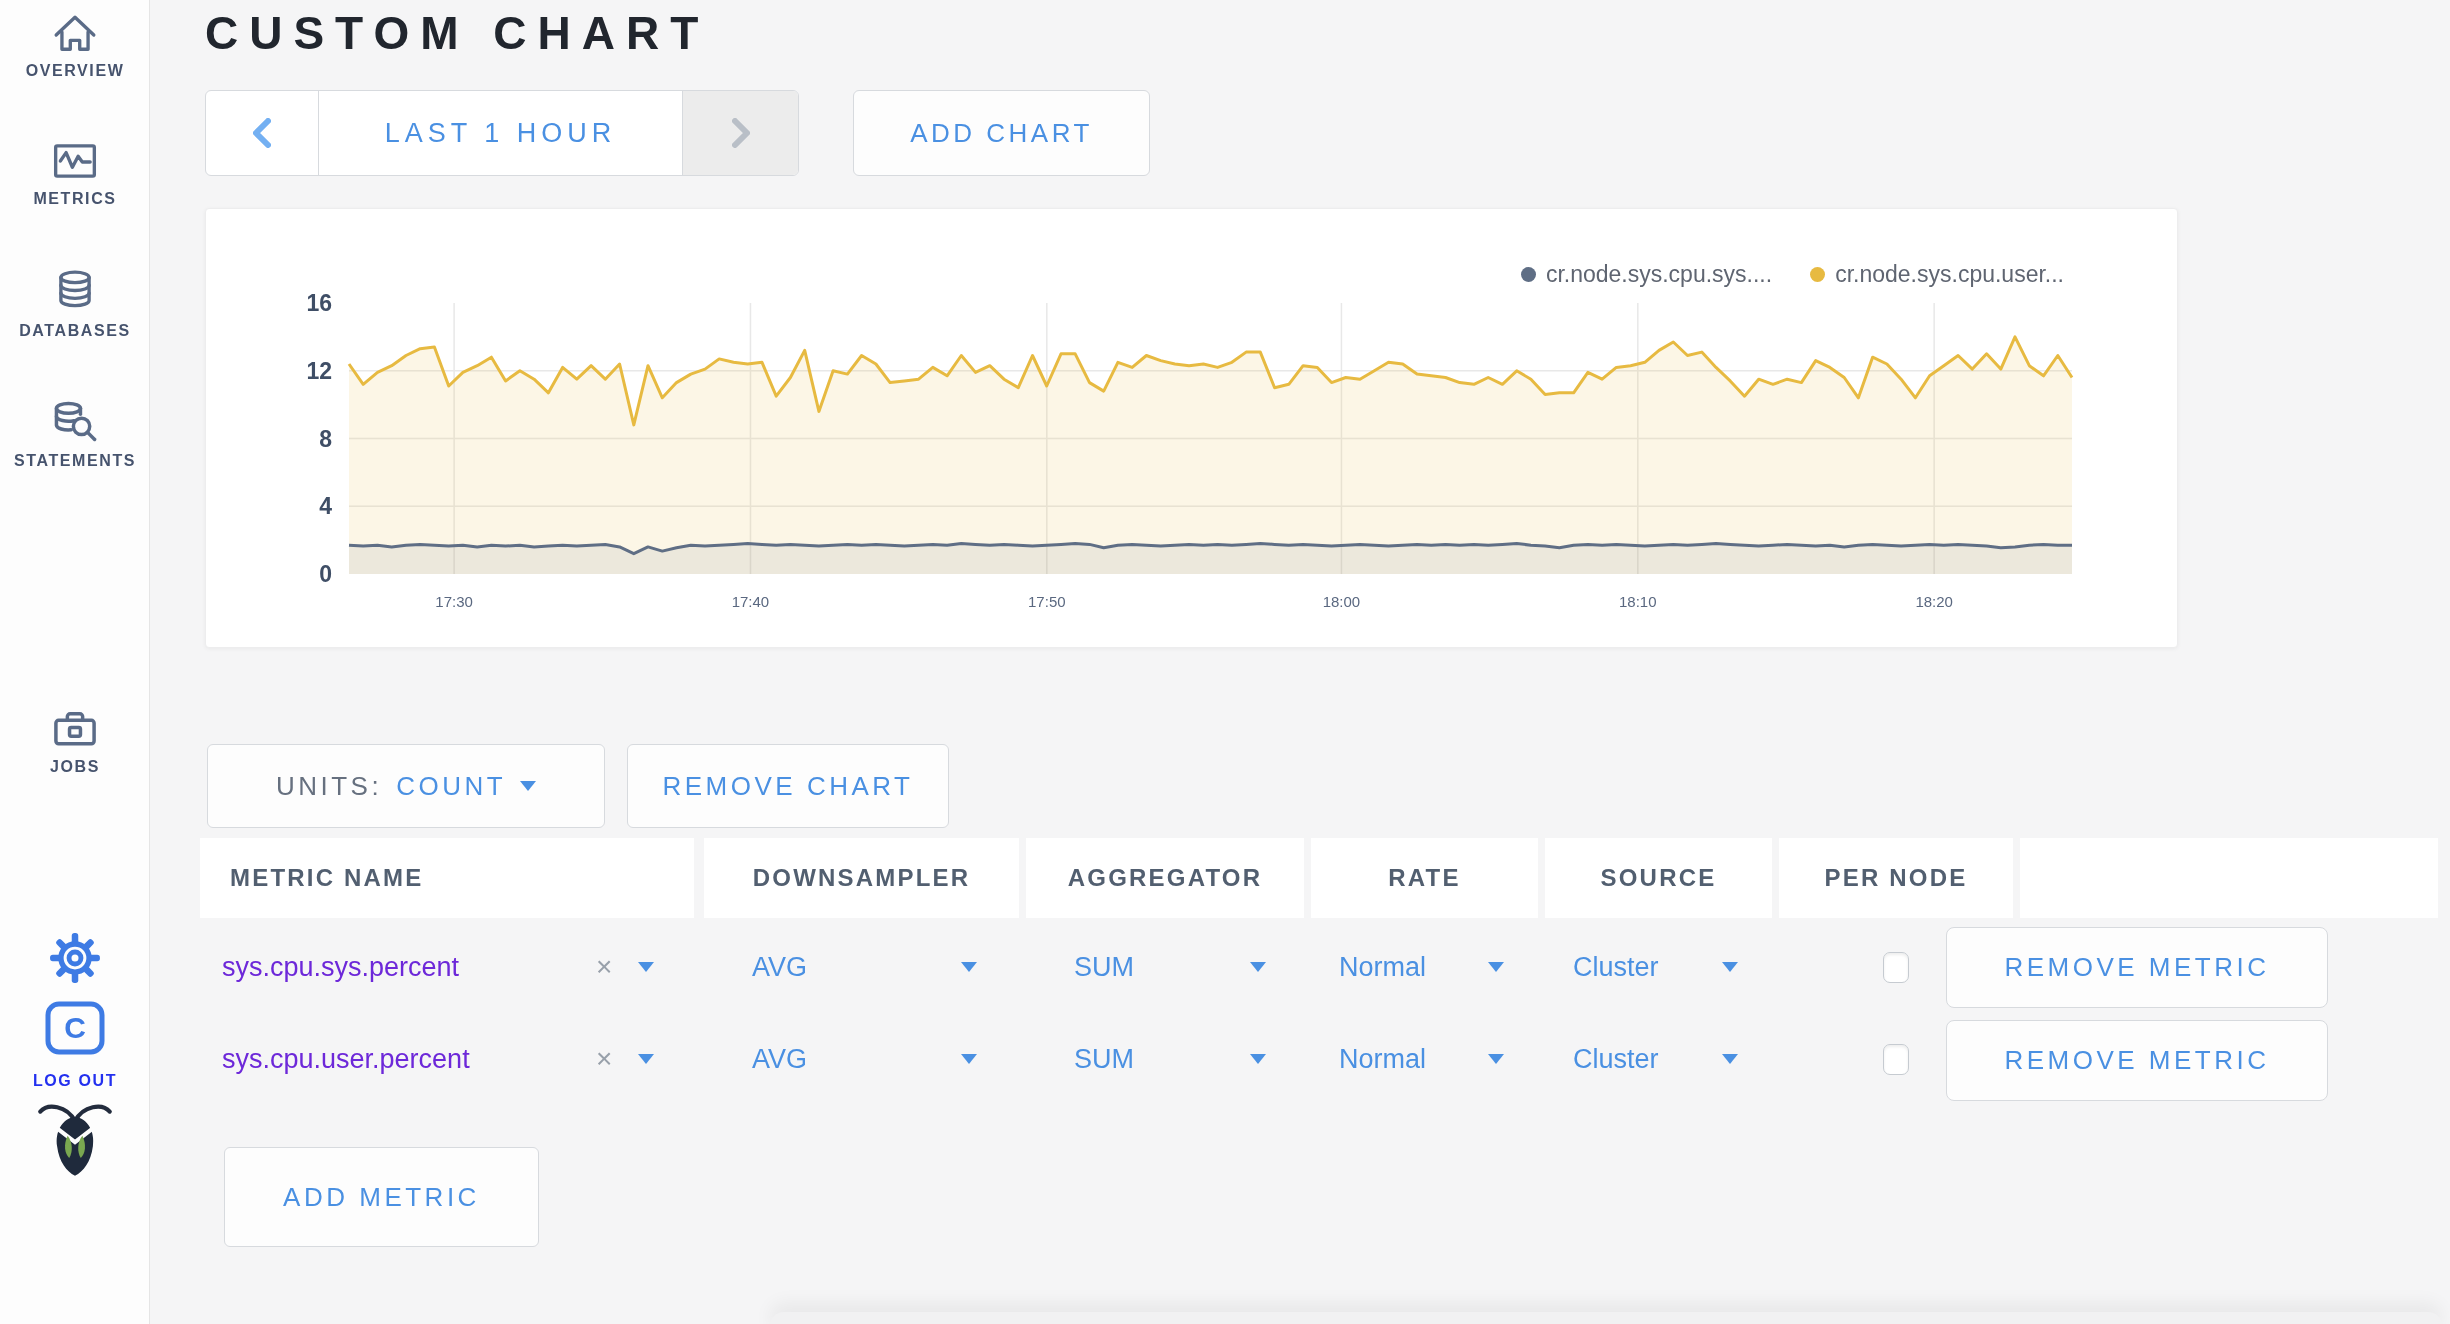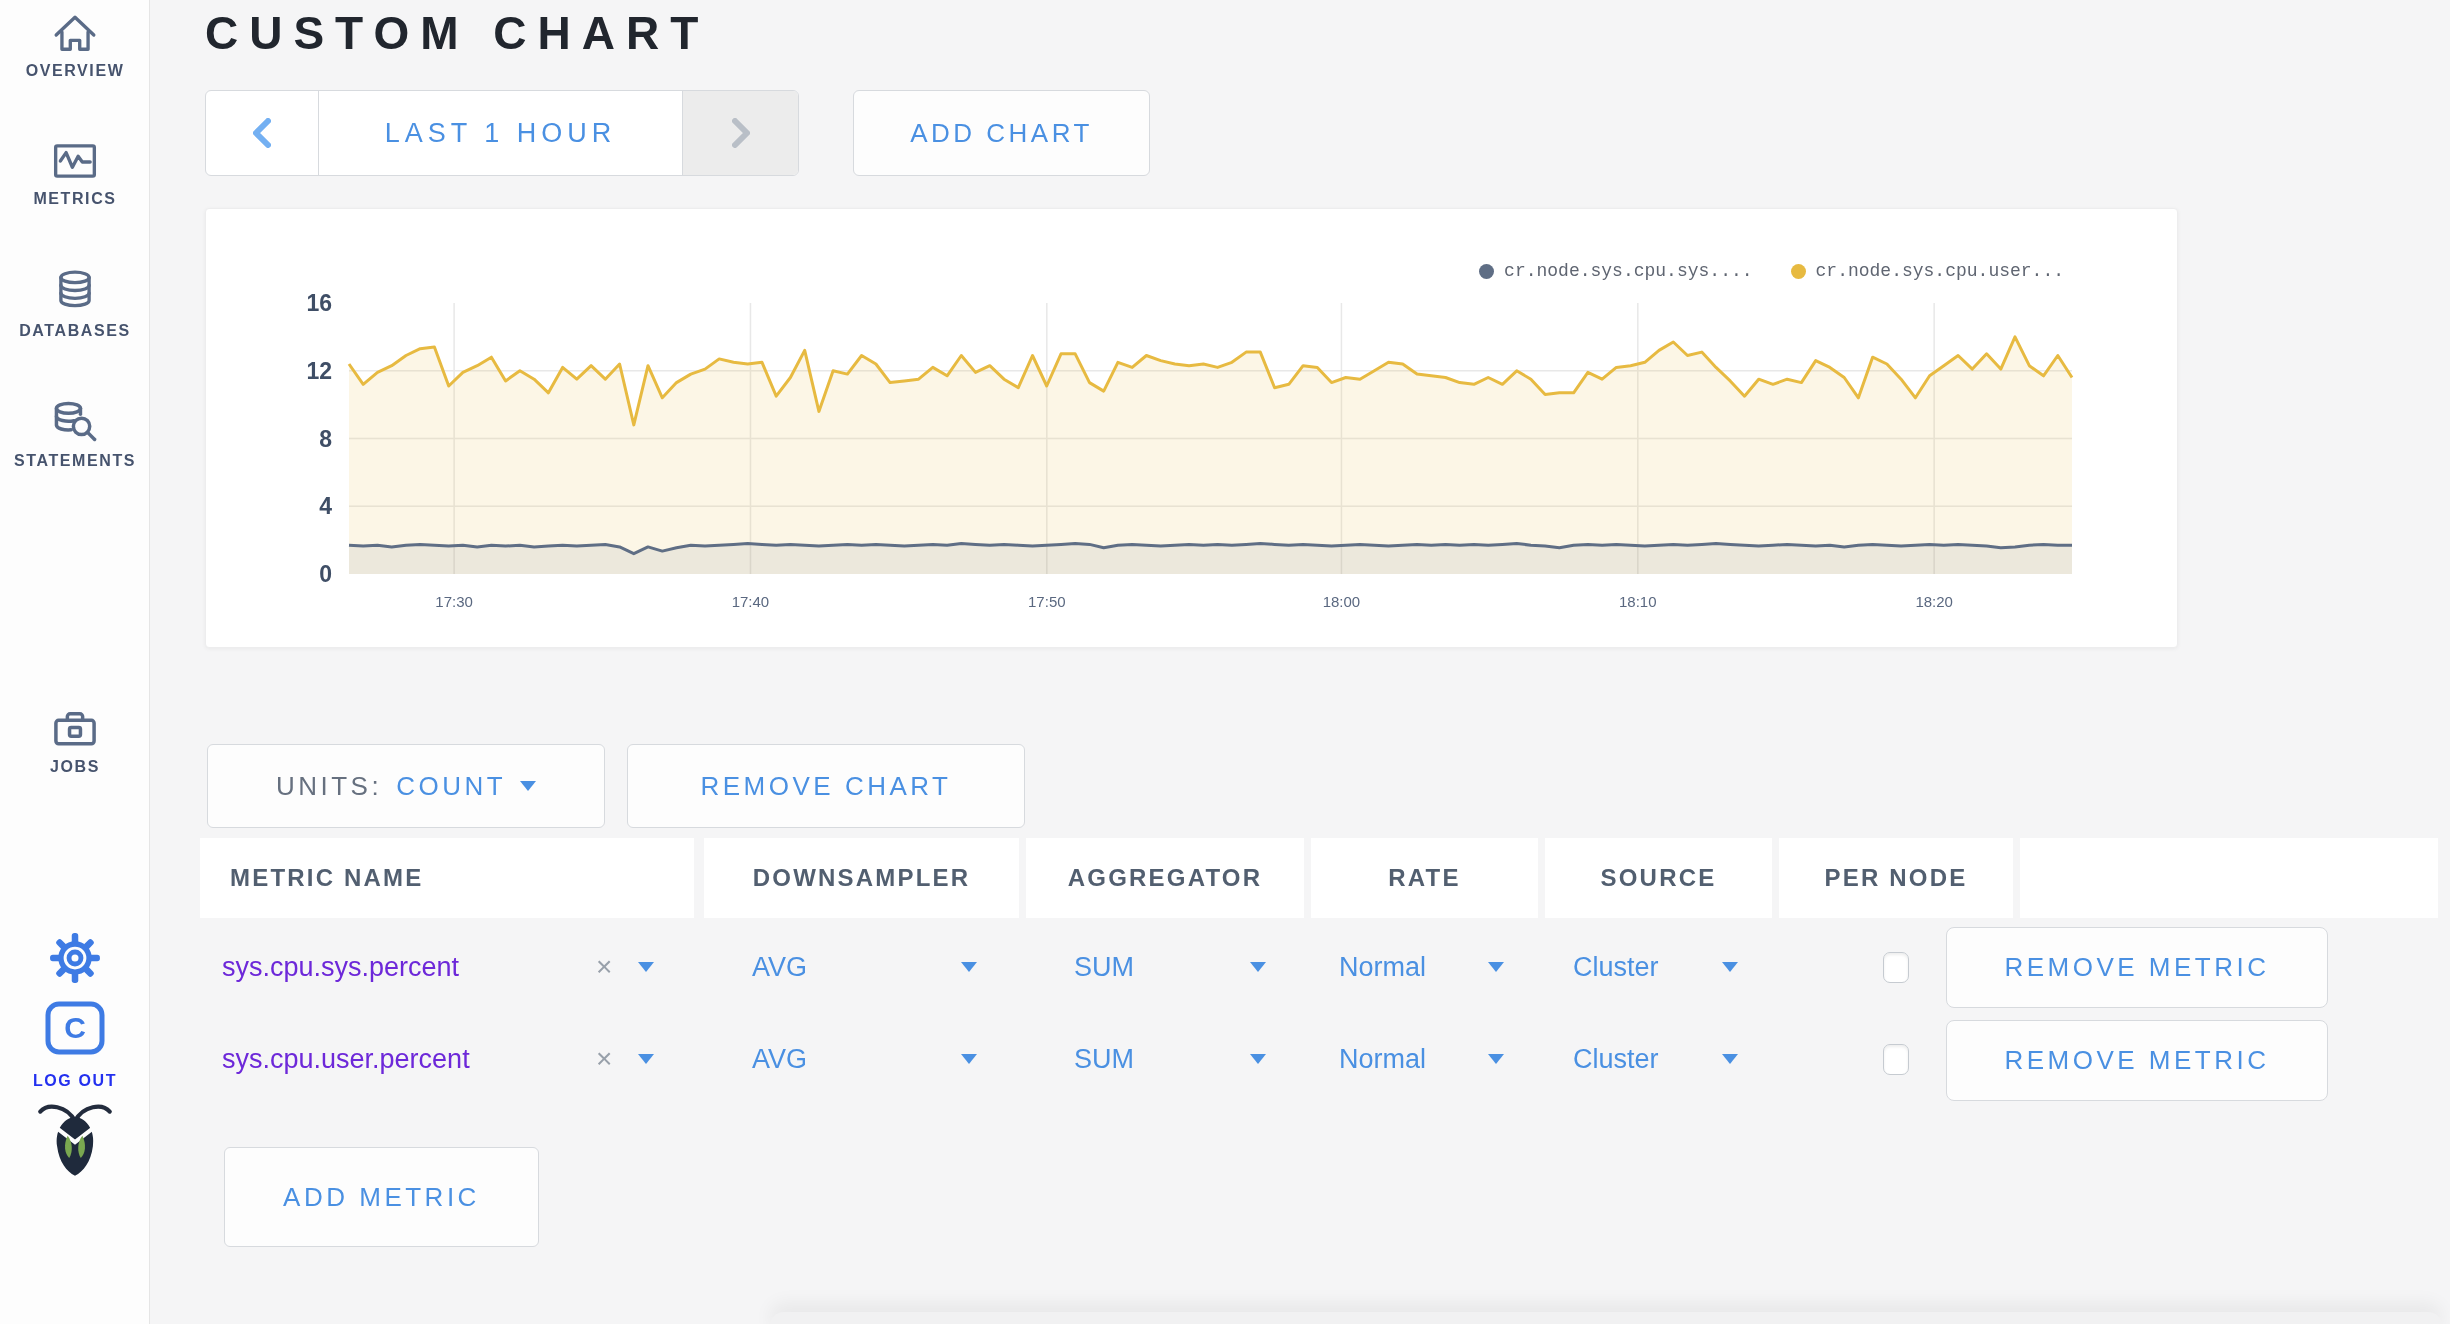--- a/index.html
+++ b/index.html
@@ -35,32 +35,32 @@
     font-family:"Liberation Sans", sans-serif; }
   .add-chart-btn { position:absolute; left:703px; top:90px; width:297px; height:86px; }
 
   
   .chart-card { position:absolute; left:55px; top:208px; width:1973px; height:440px;
     background:#ffffff; border:1px solid #ededee; border-radius:4px;
     box-shadow:0 1px 4px rgba(0,0,0,0.05); }
   .legend { position:absolute; right:113px; top:52px; display:flex; gap:38px; }
   .legend-item { display:flex; align-items:center; gap:10px; cursor:pointer; }
   .legend-dot { width:15px; height:15px; border-radius:50%; }
-  .legend-text { font-size:18px; color:#5f6571;font-family:Liberation Mono, monospace; }
+  .legend-text { font-size:23px; color:#5f6571; }
   .plot-wrap { position:absolute; left:143px; top:94px; width:1723px; height:271px; }
   .plot-svg { width:100%; height:100%; display:block; overflow:visible; }
   .ytick { position:absolute; left:36px; width:90px; height:28px; line-height:28px;
     text-align:right; font-size:23px; font-weight:bold; color:#3f4e66; }
   .xtick { position:absolute; top:384px; width:120px; text-align:center;
     font-size:15px; color:#5a6880; }
 
   
   .units-btn { position:absolute; left:57px; top:744px; width:398px; height:84px; gap:14px; }
   .units-label { color:#66707f; letter-spacing:3.5px; }
-  .remove-chart-btn { position:absolute; left:477px; top:744px; width:398px; height:84px;text-align:center; }
+  .remove-chart-btn { position:absolute; left:477px; top:744px; width:322px; height:84px;text-align:center; }
 
   
   .th { position:absolute; top:838px; height:80px; background:#ffffff;
     font-size:24px; font-weight:600; letter-spacing:2.2px; color:#525f70;
     display:flex; align-items:center; }
   .th-left { padding-left:30px; }
   .th-center { justify-content:center; }
   .cell { position:absolute; height:92px; display:flex; align-items:center; }
   .metric-link { color:#6d28d9; font-size:27px; padding-left:22px; cursor:pointer; }
   .select-x { position:absolute; font-size:28px; color:#98a0aa; font-weight:300; cursor:pointer; }

